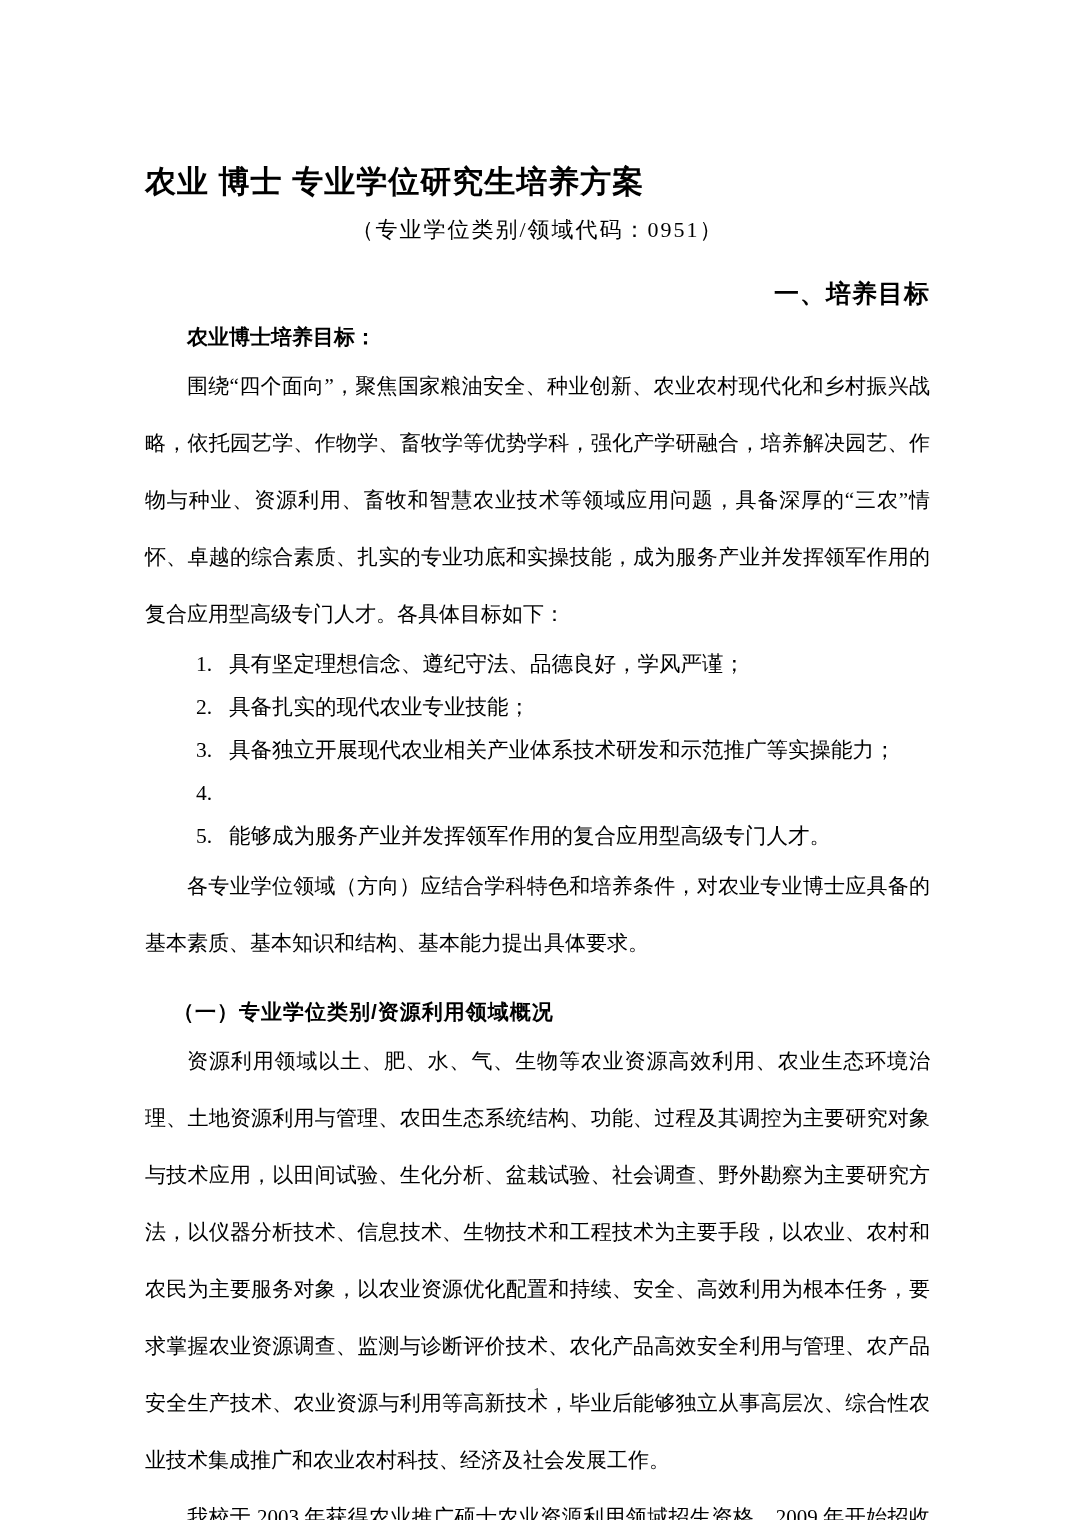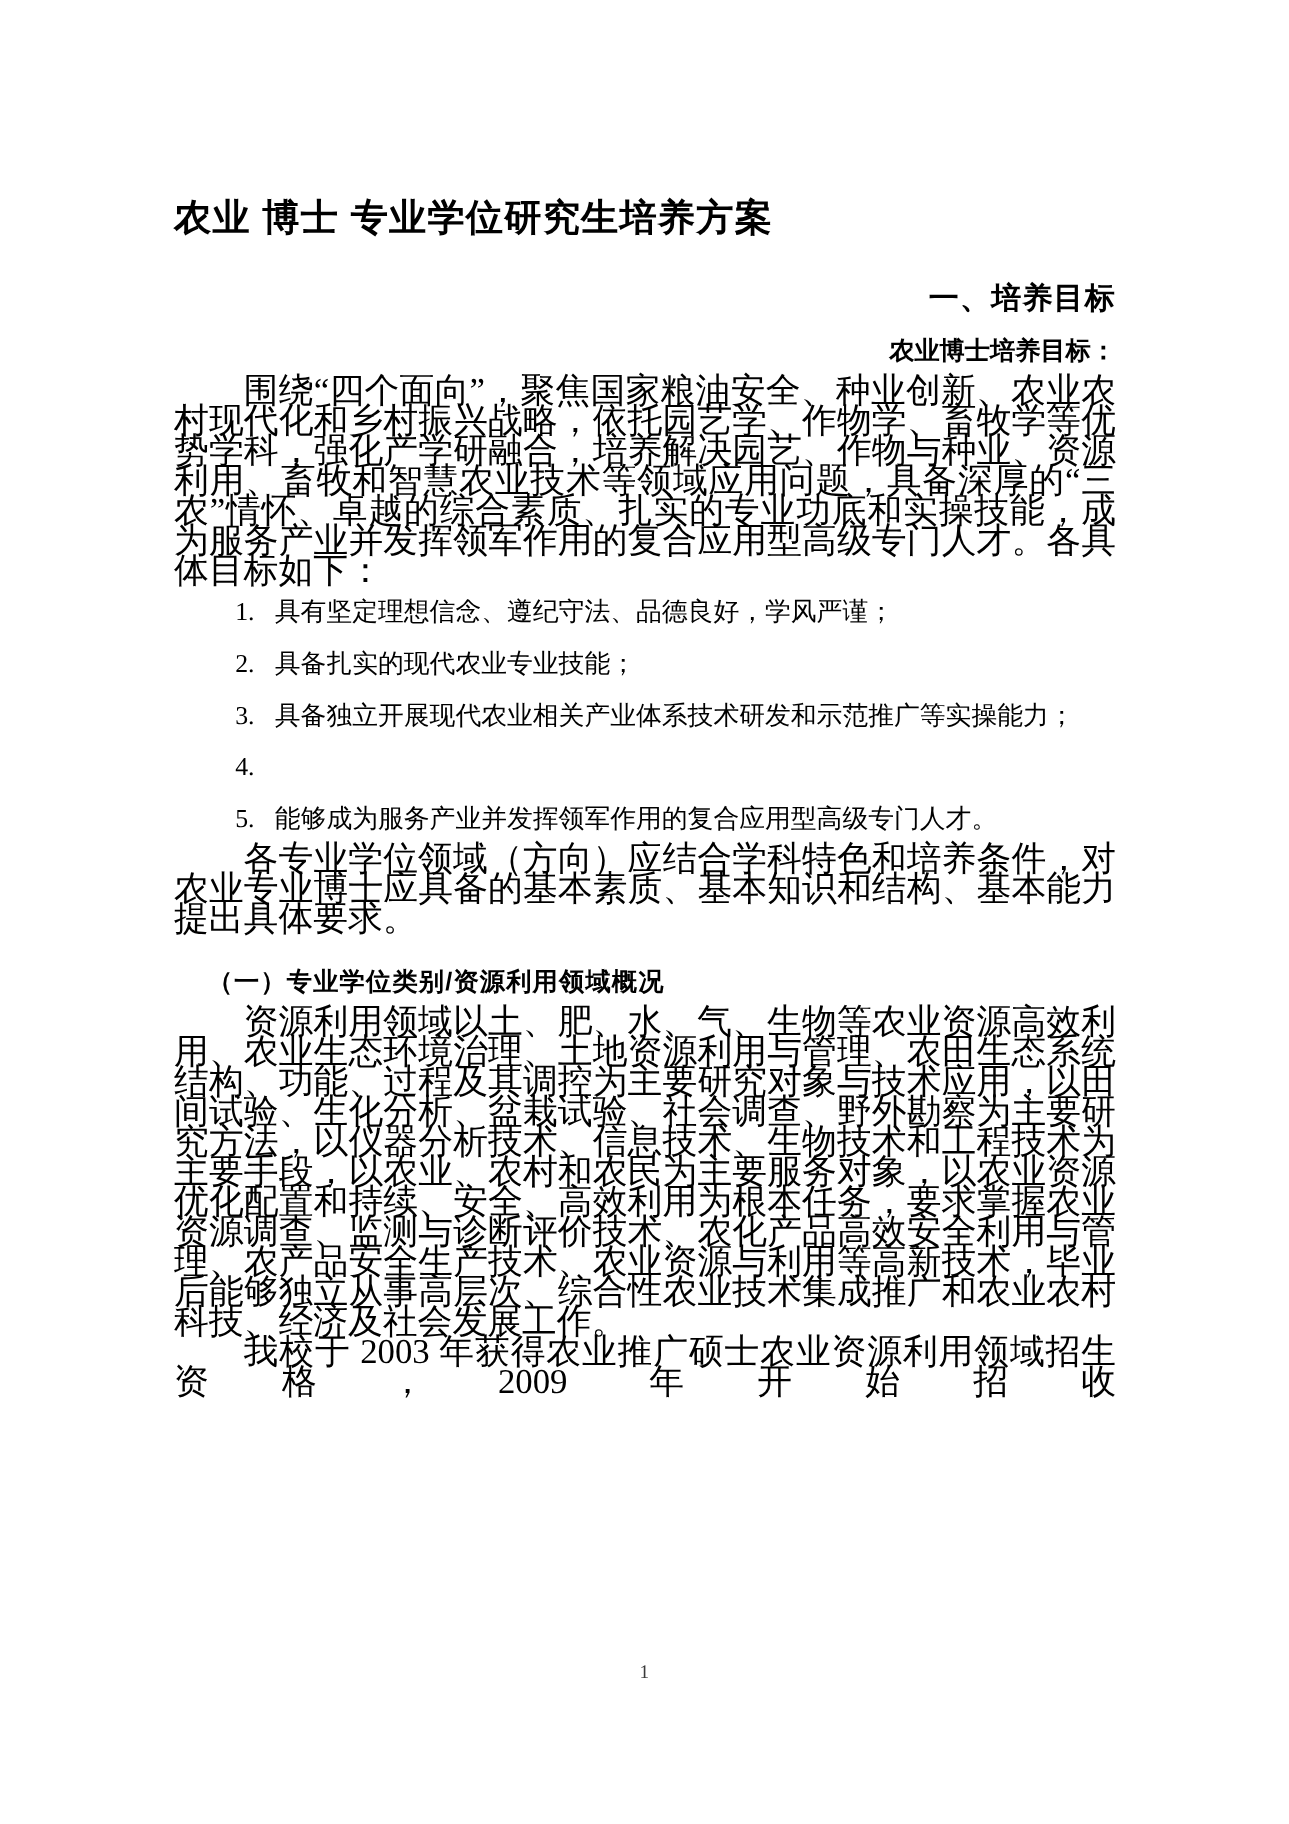--- a/index.html
+++ b/index.html
@@ -52,25 +52,24 @@
     padding-left: 28px;
     margin-top: 18px;
     letter-spacing: 1px;
   }
   .lead {
     font-family: Liberation Sans, sans-serif;
     font-weight: bold;
     font-size: 21px;
     line-height: 43px;
     text-indent: 2em;
-    text-align: right;
   }
   .para {
-    font-size: 29px;
-    line-height: 25px;
+    font-size: 21px;
+    line-height: 57px;
     text-align: justify;
     text-indent: 2em;
   }
   .para-stretch {
     text-align-last: justify;
   }
   .list-item {
     display: flex;
     padding-left: 51px;
     font-size: 21.5px;
@@ -92,20 +91,21 @@
     font-family: "Liberation Serif", "DejaVu Serif", serif;
   }
 </style>
 </head>
 <body>
 
 <div class="page">
 
   <div class="doc-title">农业 博士 专业学位研究生培养方案</div>
 
+  <div class="doc-subtitle">（专业学位类别/领域代码：0951）</div>
 
   <div class="h-num h1-sec">一、培养目标</div>
 
   <div class="lead">农业博士培养目标：</div>
 
   <div class="para">围绕“四个面向”，聚焦国家粮油安全、种业创新、农业农村现代化和乡村振兴战略，依托园艺学、作物学、畜牧学等优势学科，强化产学研融合，培养解决园艺、作物与种业、资源利用、畜牧和智慧农业技术等领域应用问题，具备深厚的“三农”情怀、卓越的综合素质、扎实的专业功底和实操技能，成为服务产业并发挥领军作用的复合应用型高级专门人才。各具体目标如下：</div>
 
   <div class="list-item">
     <span class="list-num">1.</span>
     <span class="list-text">具有坚定理想信念、遵纪守法、品德良好，学风严谨；</span>

